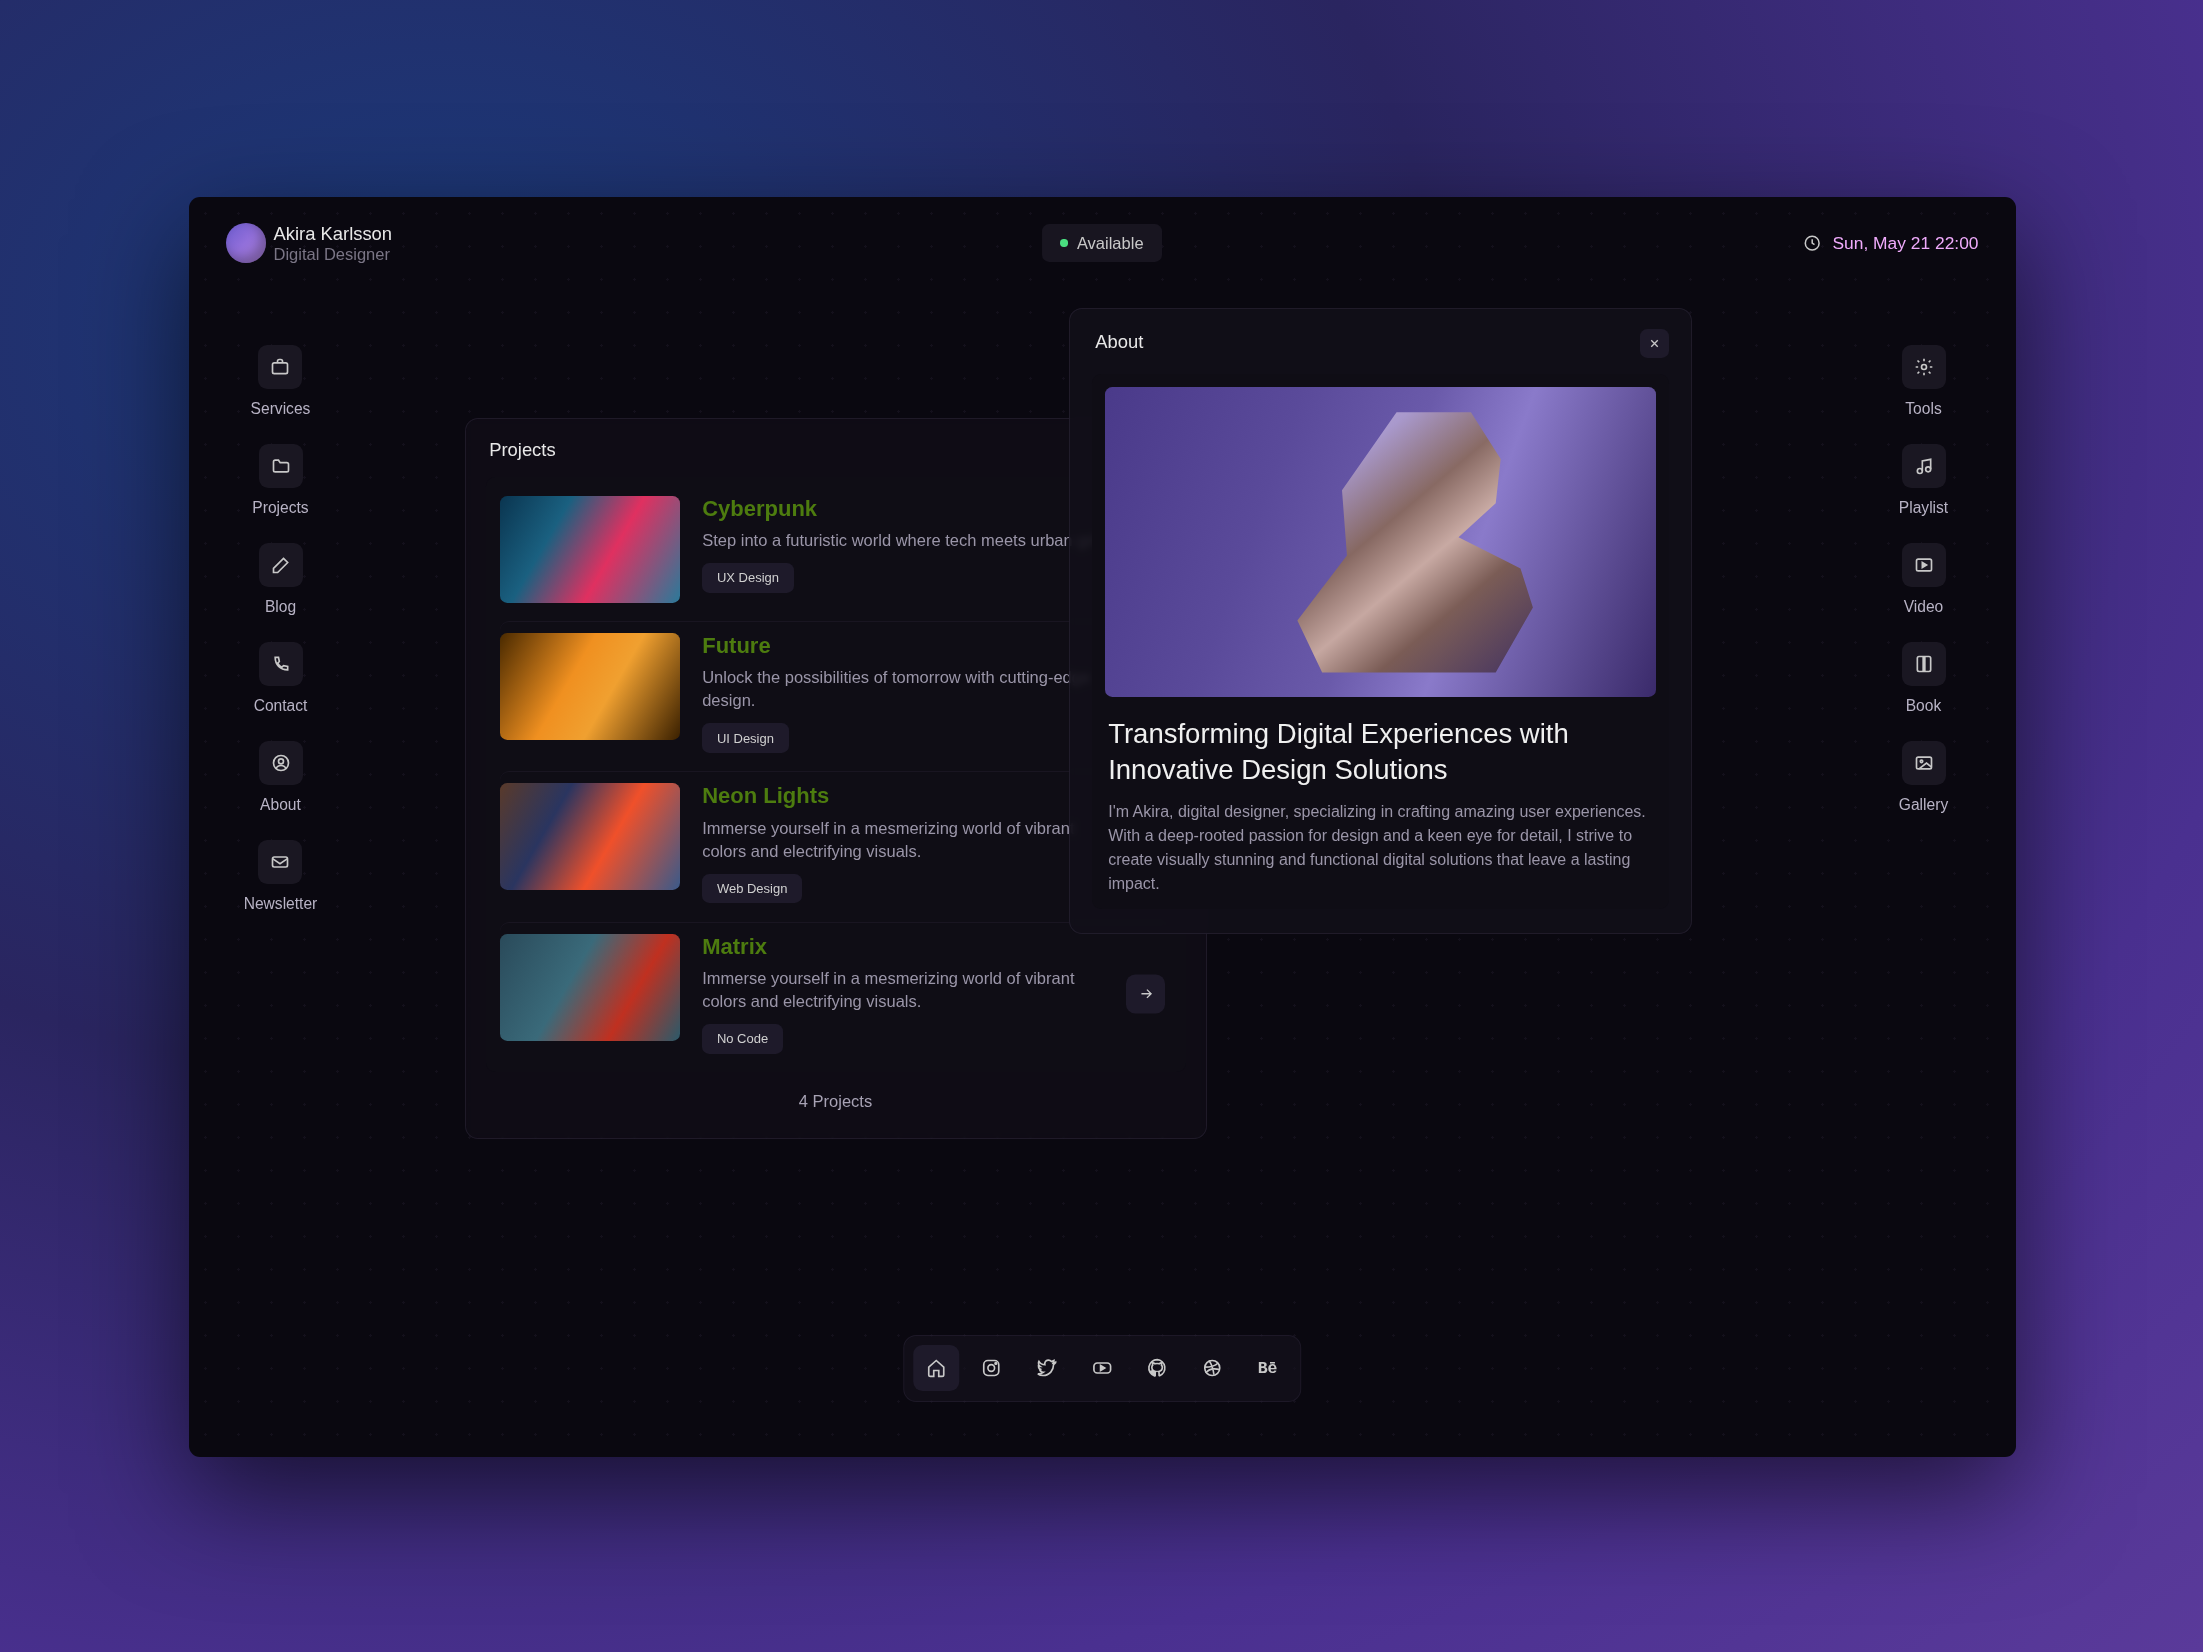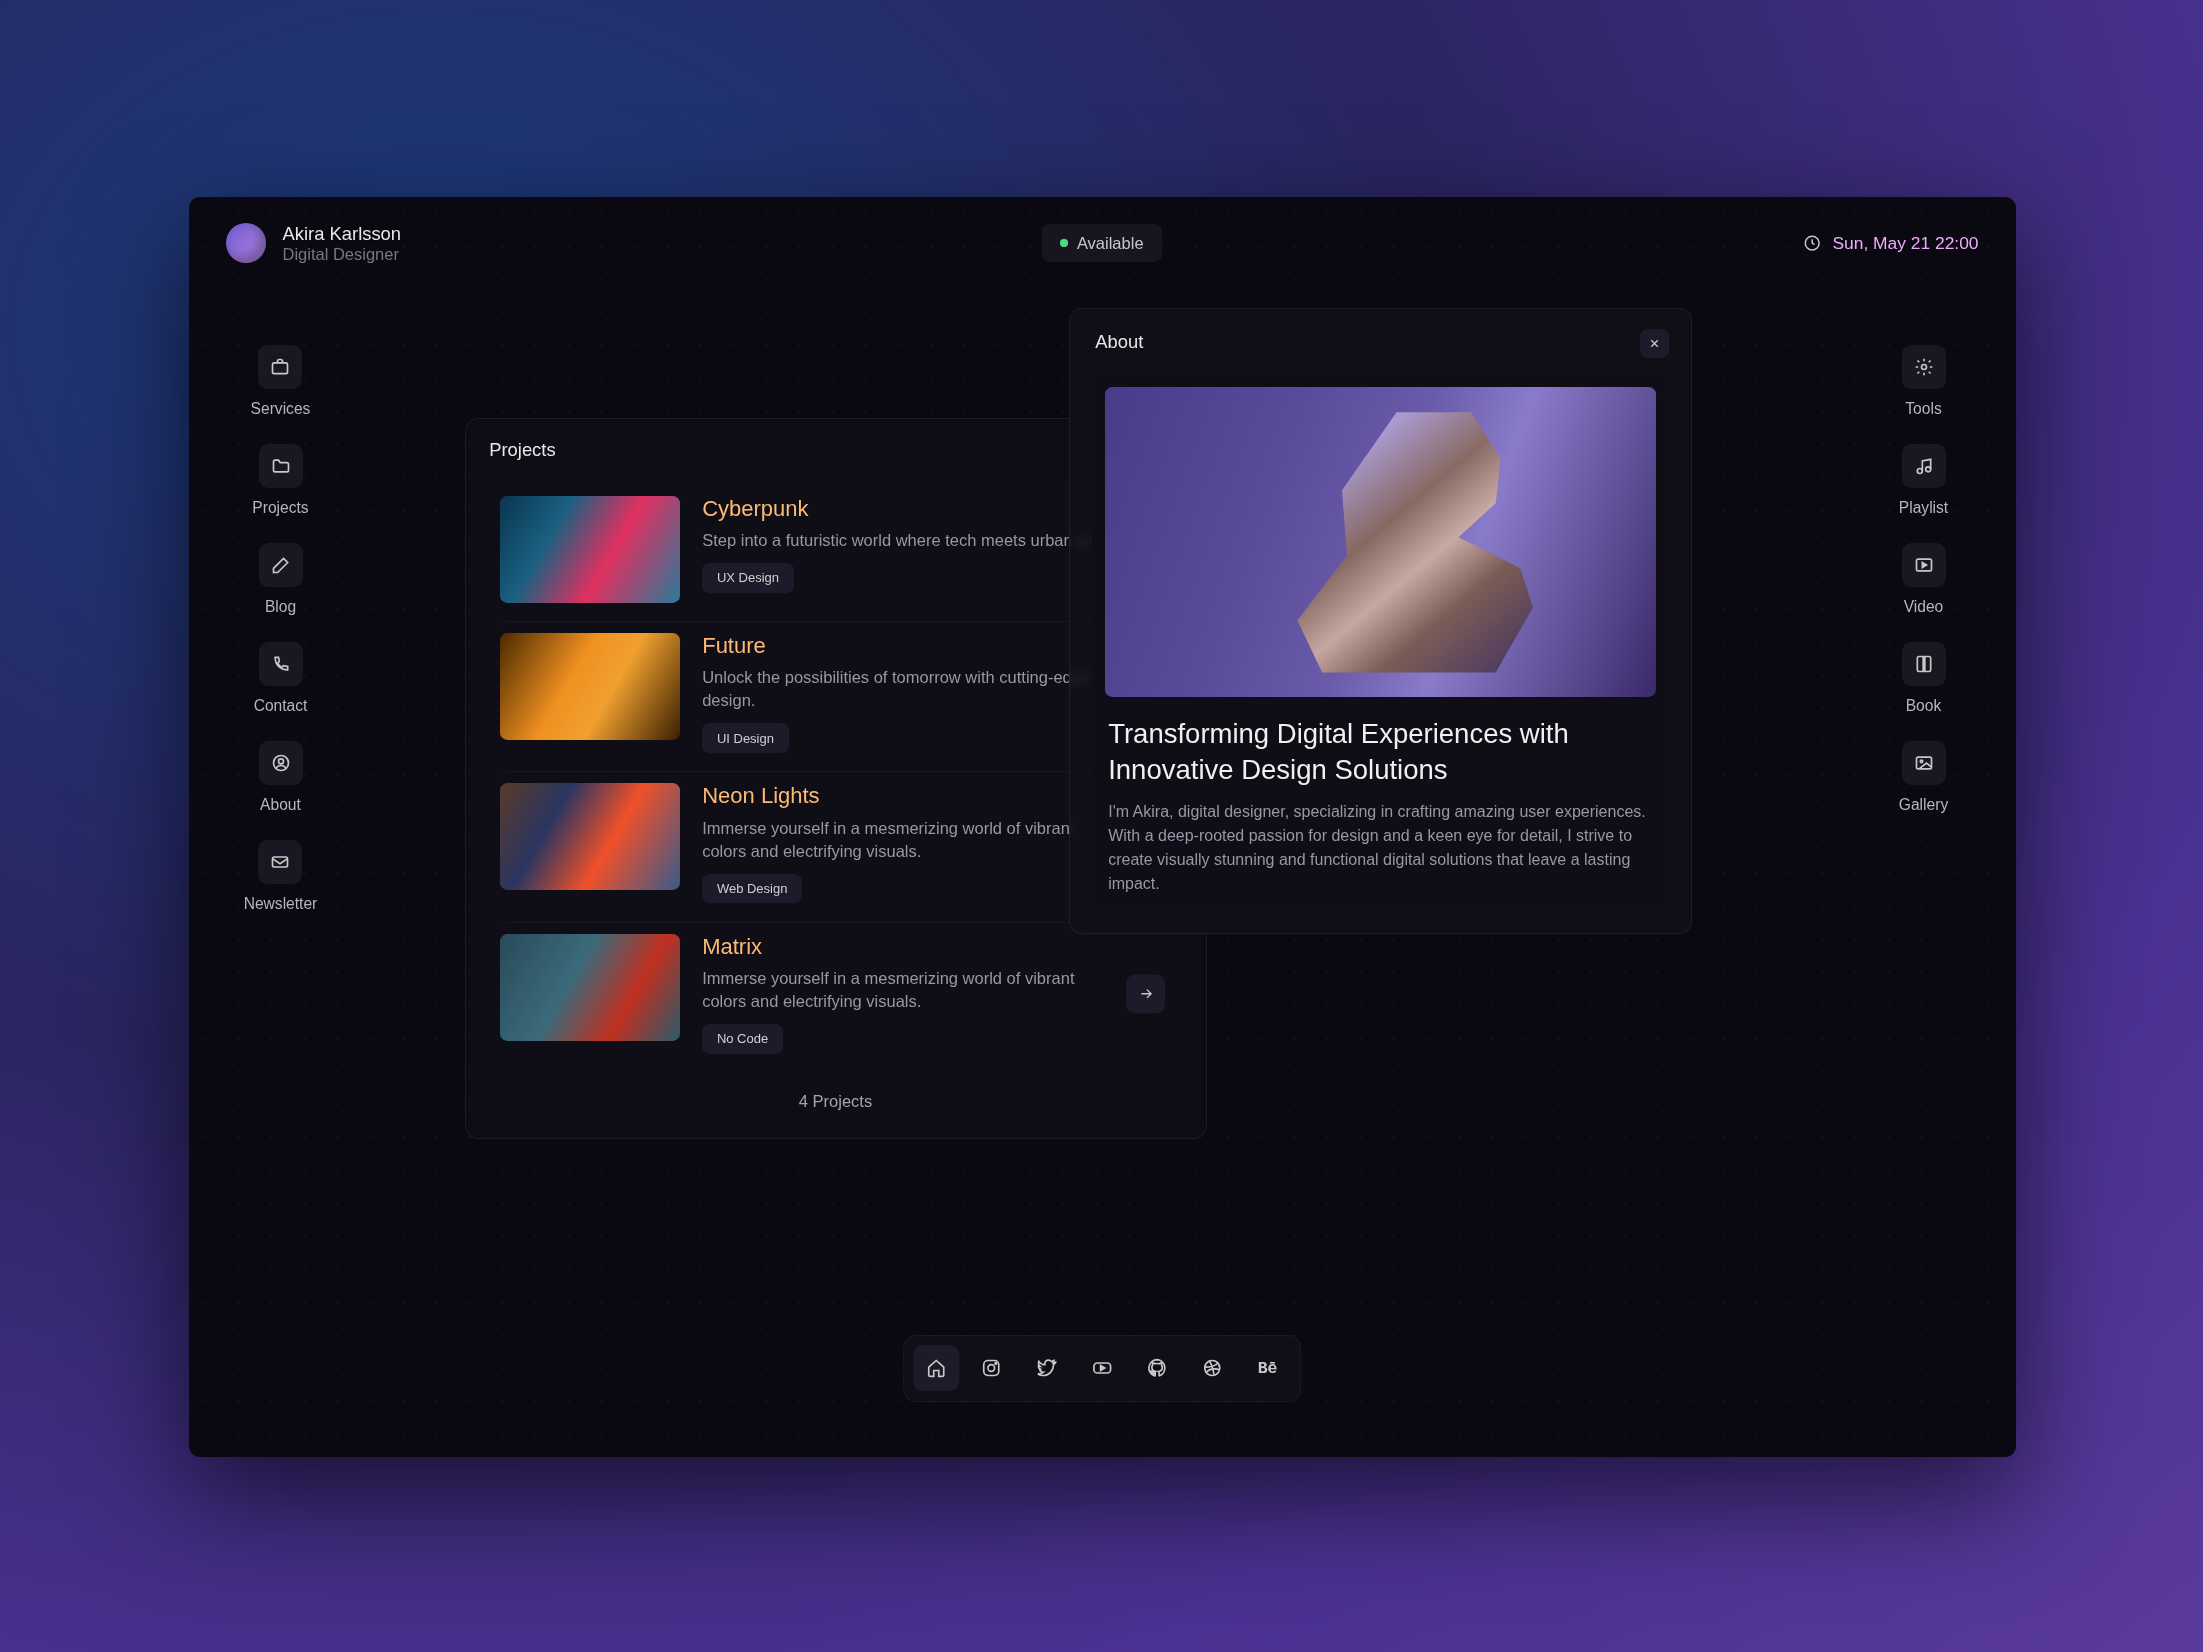--- a/index.html
+++ b/index.html
@@ -21,21 +21,21 @@
   position: absolute; inset: 0;
   background-image: radial-gradient(circle, rgba(180,140,220,0.06) 1.4px, transparent 1.4px);
   background-size: 33px 33px;
   background-position: 0 0;
 }
 .header {
   position: relative;
   display: flex; align-items: center; justify-content: space-between;
   padding: 26px 37px;
 }
-.profile { display: flex; align-items: flex-start; gap: 17px; }
+.profile { display: flex; align-items: flex-start; gap: 8px; }
 .avatar {
   width: 40px; height: 40px; border-radius: 50%;
   background: linear-gradient(135deg, #6a5acd, #9370db, #b084e0);
   box-shadow: inset -5.5px -5.5px 11px rgba(0,0,0,0.3);
 }
 .profile-text { display: flex; flex-direction: column; }
 .profile-name { color: #e8e8e8; font-size: 18.4px; font-weight: 500; }
 .profile-role { color: #7a7585; font-size: 16.5px; }
 .status {
   display: flex; align-items: center; gap: 9.2px;
@@ -78,21 +78,21 @@
 }
 .project + .project { border-top: 0.9px solid rgba(70,60,90,0.18); }
 .thumb {
   width: 180px; height: 107px; border-radius: 7.3px; flex-shrink: 0;
 }
 .thumb.cyber { background: linear-gradient(120deg, #0a3550 0%, #1a6080 30%, #e03060 60%, #2a7a9a 100%); }
 .thumb.future { background: linear-gradient(120deg, #4a2a00 0%, #f09020 40%, #f0a030 60%, #3a2000 100%); }
 .thumb.neon { background: linear-gradient(120deg, #5a3a2a 0%, #2a3560 30%, #f0502a 60%, #3a5a8a 100%); }
 .thumb.matrix { background: linear-gradient(120deg, #2a4a5a 0%, #3a6a7a 40%, #c03020 70%, #2a5a6a 100%); }
 .project-body { flex: 1; display: flex; flex-direction: column; gap: 7.3px; padding-right: 55px; }
-.project-title { color: #fdba74; font-size: 22px; font-weight: 400; }
+.project-title { color: #4d7c0f; font-size: 22px; font-weight: 700; }
 .project-desc { color: #9a95a8; font-size: 16.5px; line-height: 1.4; }
 .tag {
   align-self: flex-start; padding: 7.3px 14.7px; margin-top: 3.7px;
   background: #1e1a2a; border-radius: 7.3px;
   color: #d0d0d0; font-size: 13px;
 }
 .arrow-btn {
   position: absolute; right: 5.5px; top: 50%; transform: translateY(-50%);
   width: 39px; height: 39px; border-radius: 9.2px;
   background: #1e1a2a; display: flex; align-items: center; justify-content: center;

